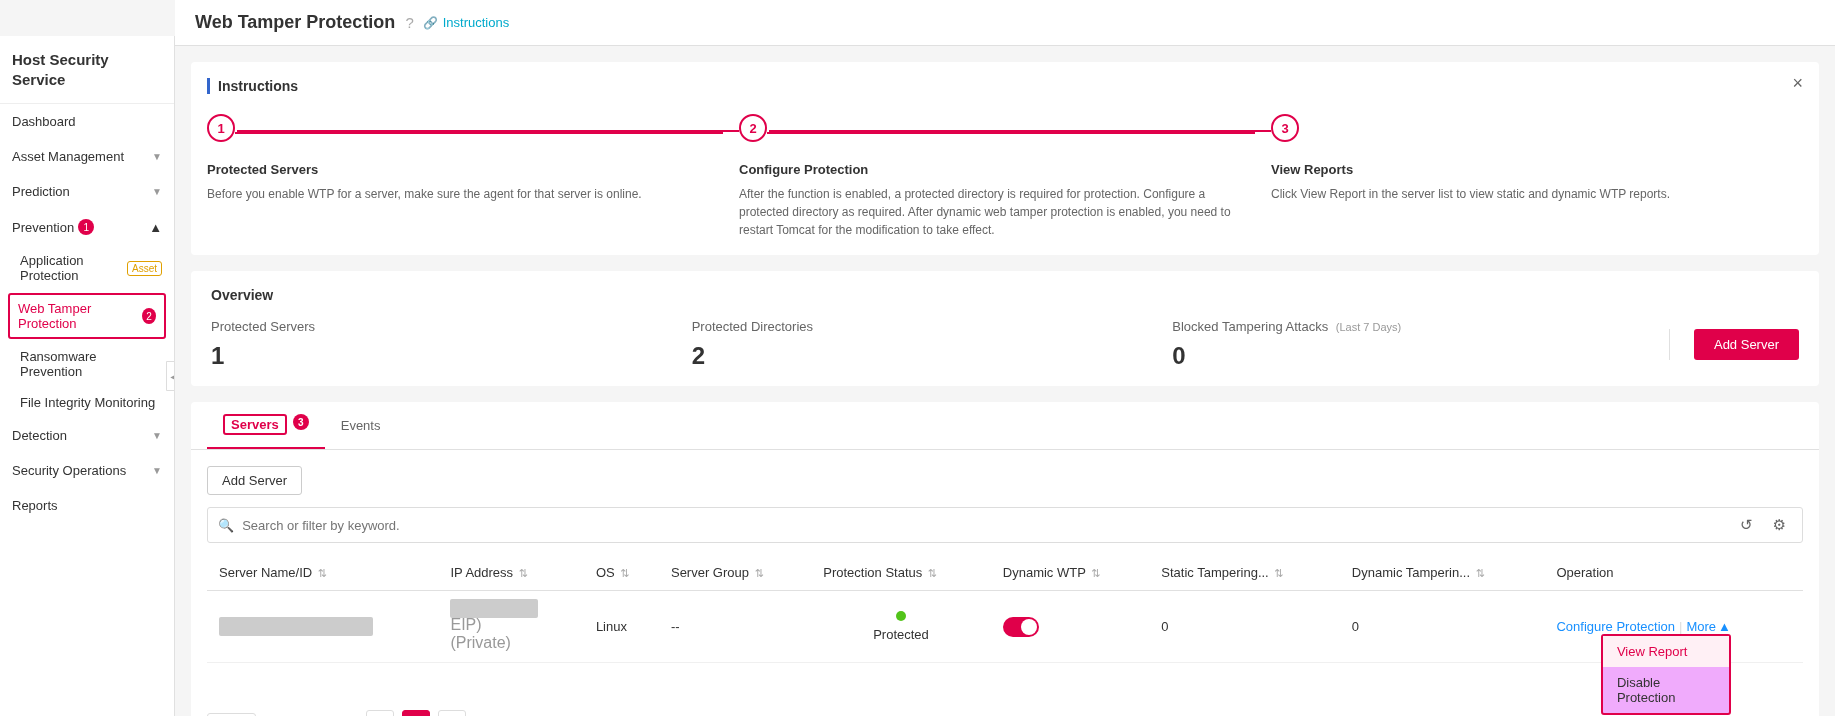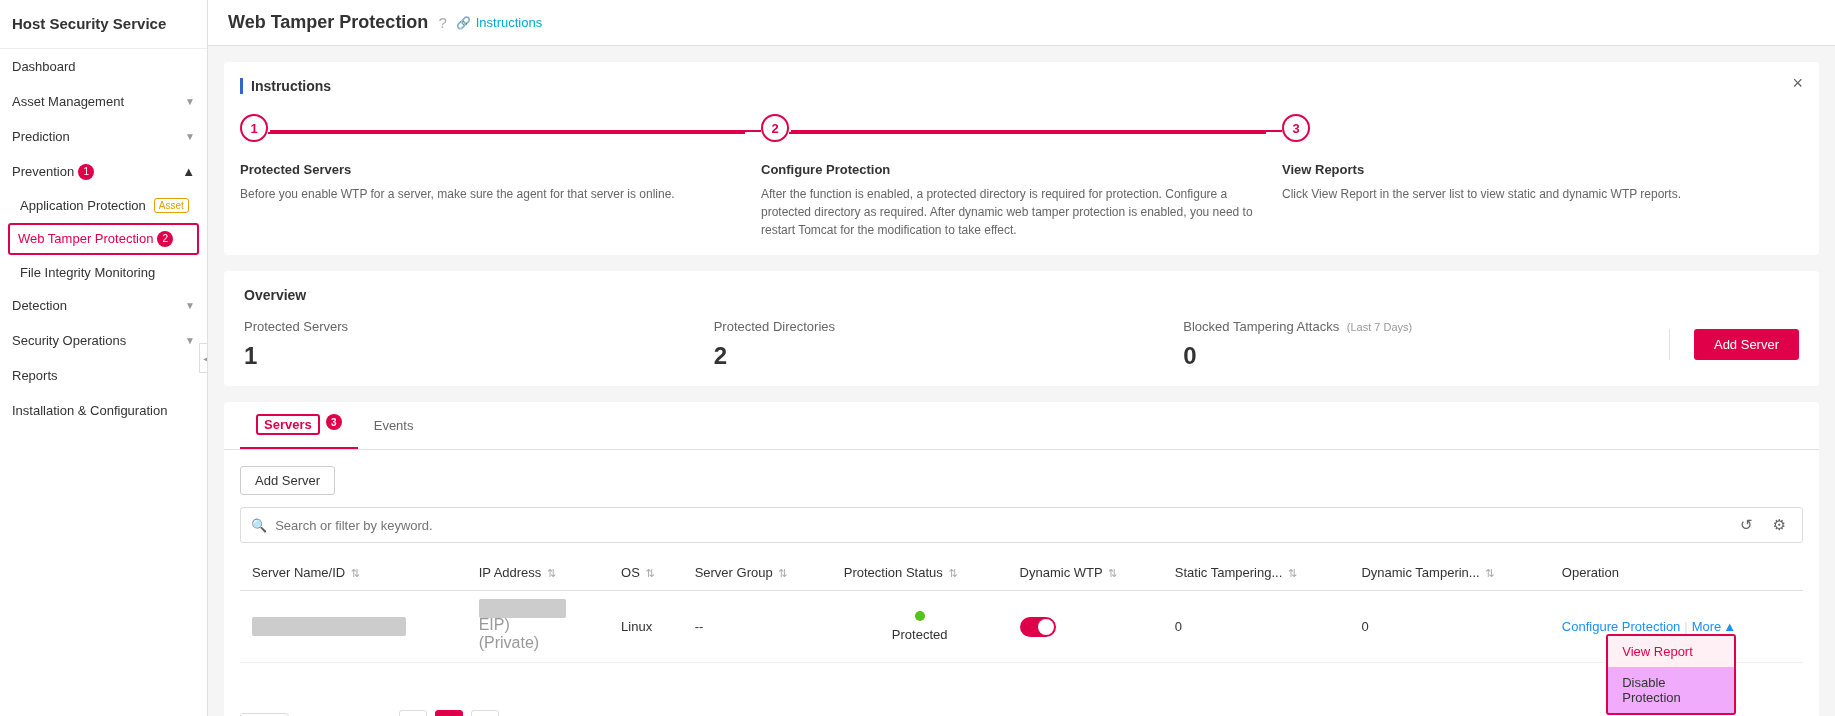--- a/index.html
+++ b/index.html
@@ -1,26 +1,27 @@
 <!DOCTYPE html>
 <html><head>
   <meta charset="utf-8">
   <style>
     * { box-sizing: border-box; margin: 0; padding: 0; }
     body { font-family: Arial, sans-serif; font-size: 13px; color: #333; display: flex; height: 716px; overflow: hidden; background: #f5f5f5; }
 
     
     .sidebar {
-      width: 208px;
+      width: 175px;
       background: #fff;
       border-right: 1px solid #e0e0e0;
       display: flex;
       flex-direction: column;
       flex-shrink: 0;
       overflow-y: auto;
+      margin-top: 36px;
     }
     .sidebar-title {
       padding: 14px 12px;
       font-size: 15px;
       font-weight: bold;
       color: #333;
       border-bottom: 1px solid #eee;
       line-height: 1.3;
     }
     .sidebar-item {
@@ -532,42 +533,42 @@
   <div class="sidebar-sub-item" style="padding-left:20px;display:flex;align-items:center;gap:4px;">
     <span>Application Protection</span>
     <span class="beta-badge">Asset</span>
   </div>
 
   <div class="web-tamper-item">
     <span style="color:#e0004a;font-size:13px;">Web Tamper Protection</span>
     <span class="web-tamper-badge">2</span>
   </div>
 
+  <div class="sidebar-sub-item">
+    <span>Ransomware Prevention</span>
+  </div>
 
   <div class="sidebar-sub-item">
     <span>File Integrity Monitoring</span>
   </div>
 
   <div class="sidebar-item">
     <span class="label">Detection</span>
     <span class="arrow">▼</span>
   </div>
 
   <div class="sidebar-item">
     <span class="label">Security Operations</span>
     <span class="arrow">▼</span>
   </div>
 
   <div class="sidebar-item">
     <span class="label">Reports</span>
   </div>
 
-  <div class="sidebar-item">
-    <span class="label">Installation &amp; Configuration</span>
-  </div>
 
   <div class="collapse-btn">◀</div>
 </div>
 
 <div class="main">
 
   <div class="page-header">
     <span class="page-header-title">Web Tamper Protection</span>
     <span class="help-icon">?</span>
     <span class="instructions-link">Instructions</span>

